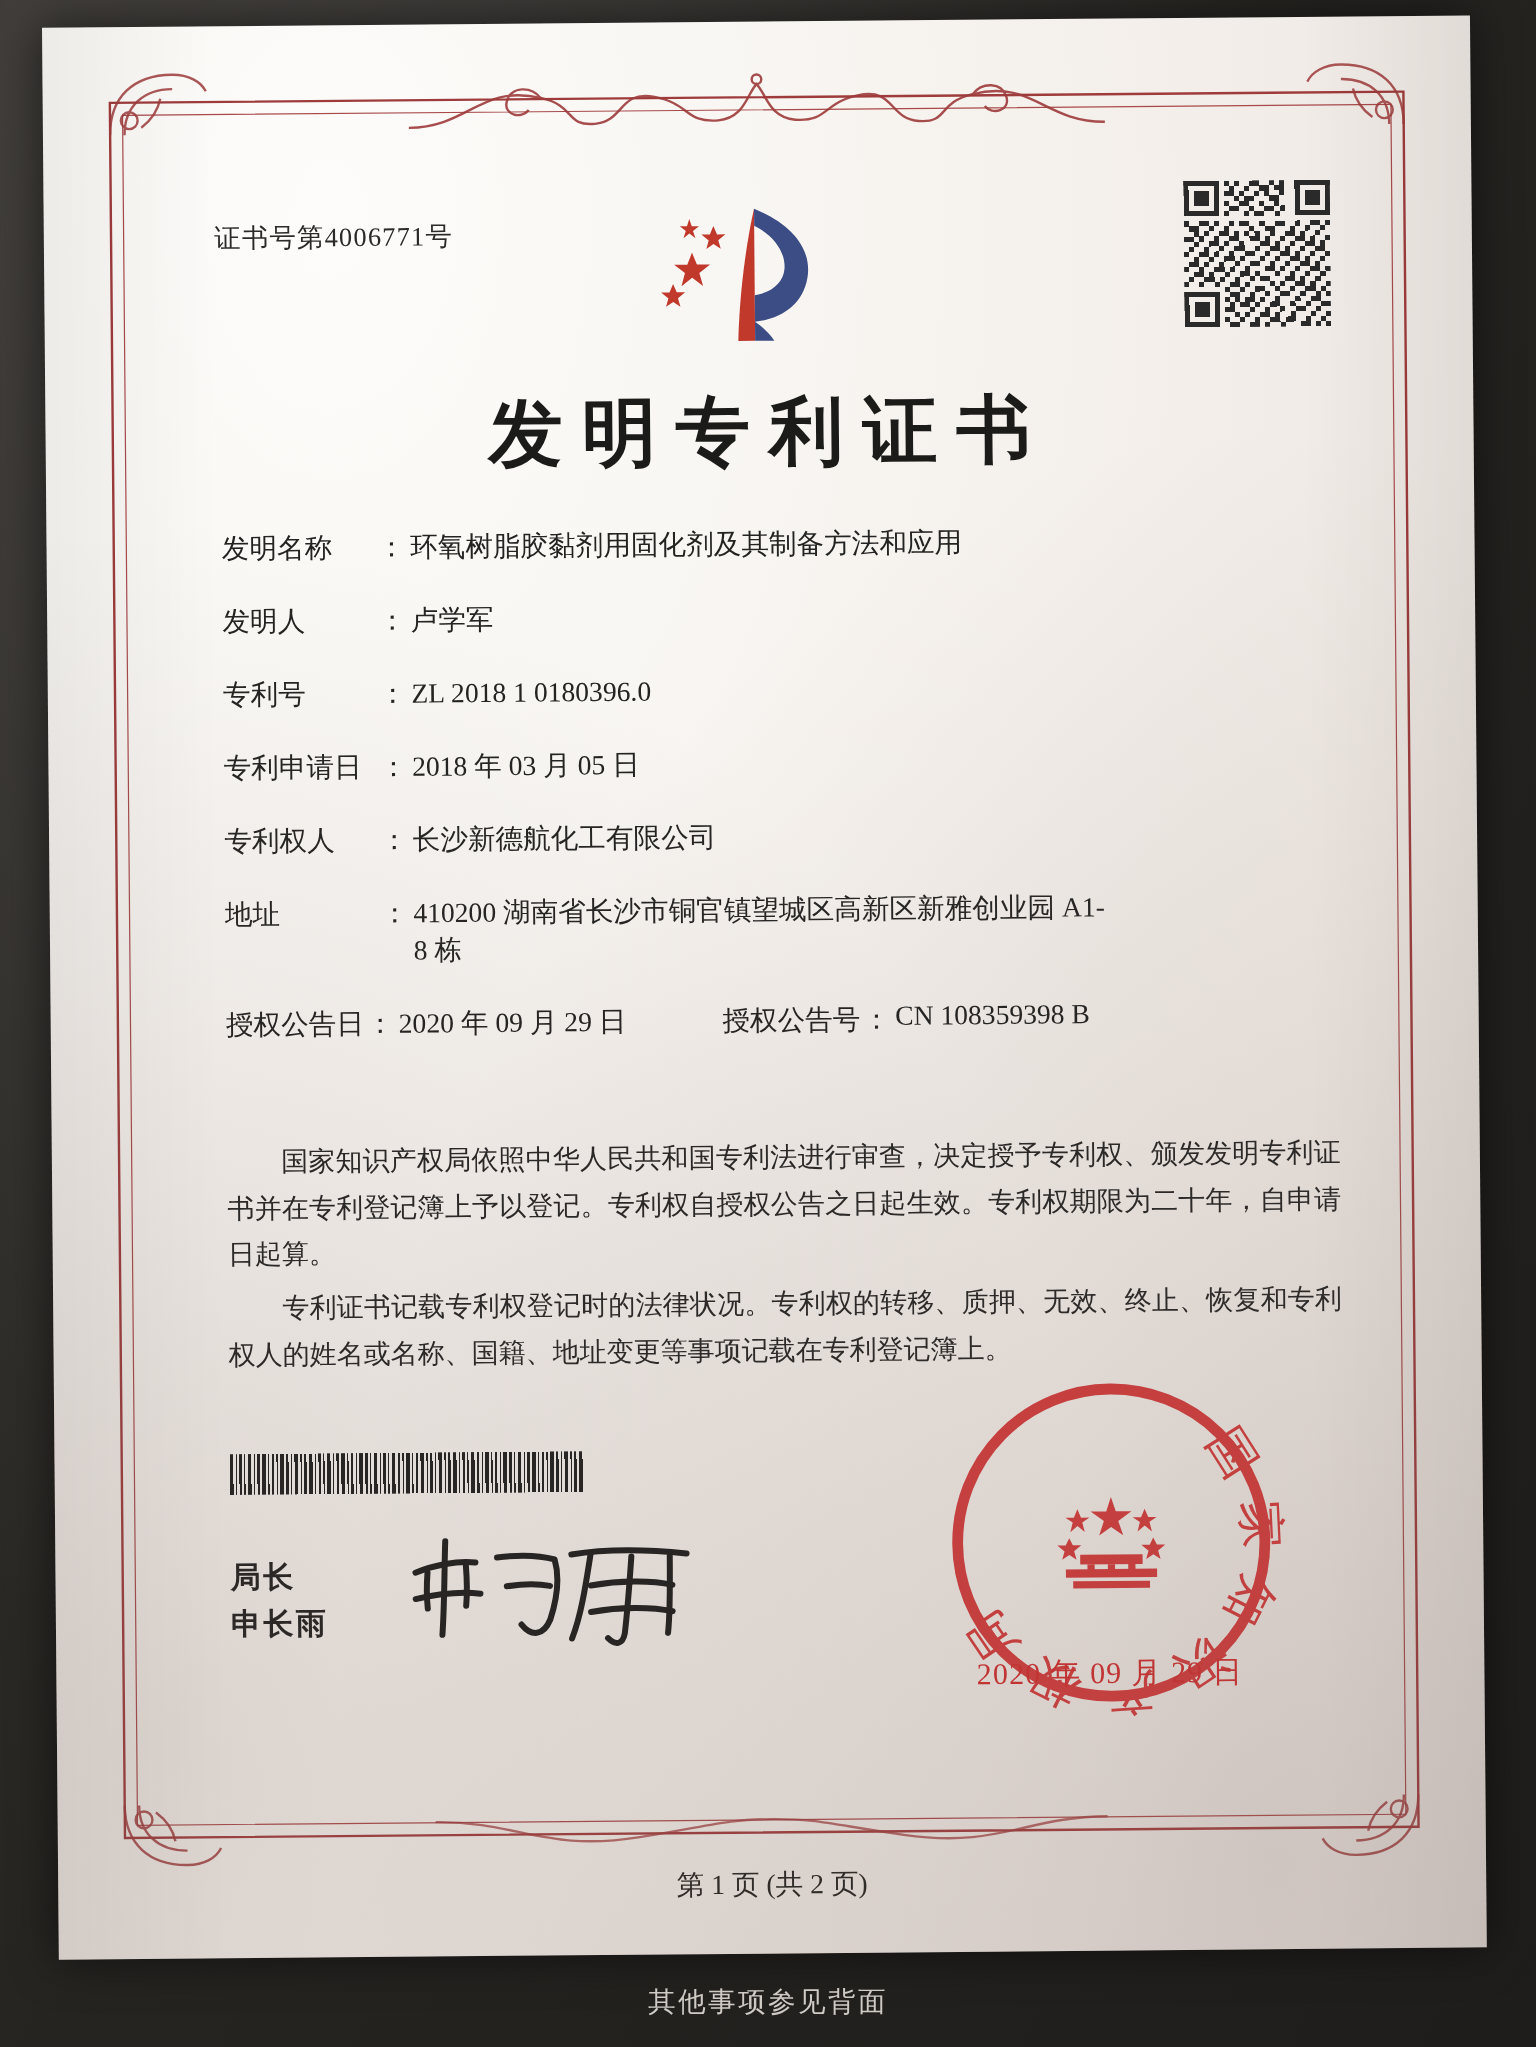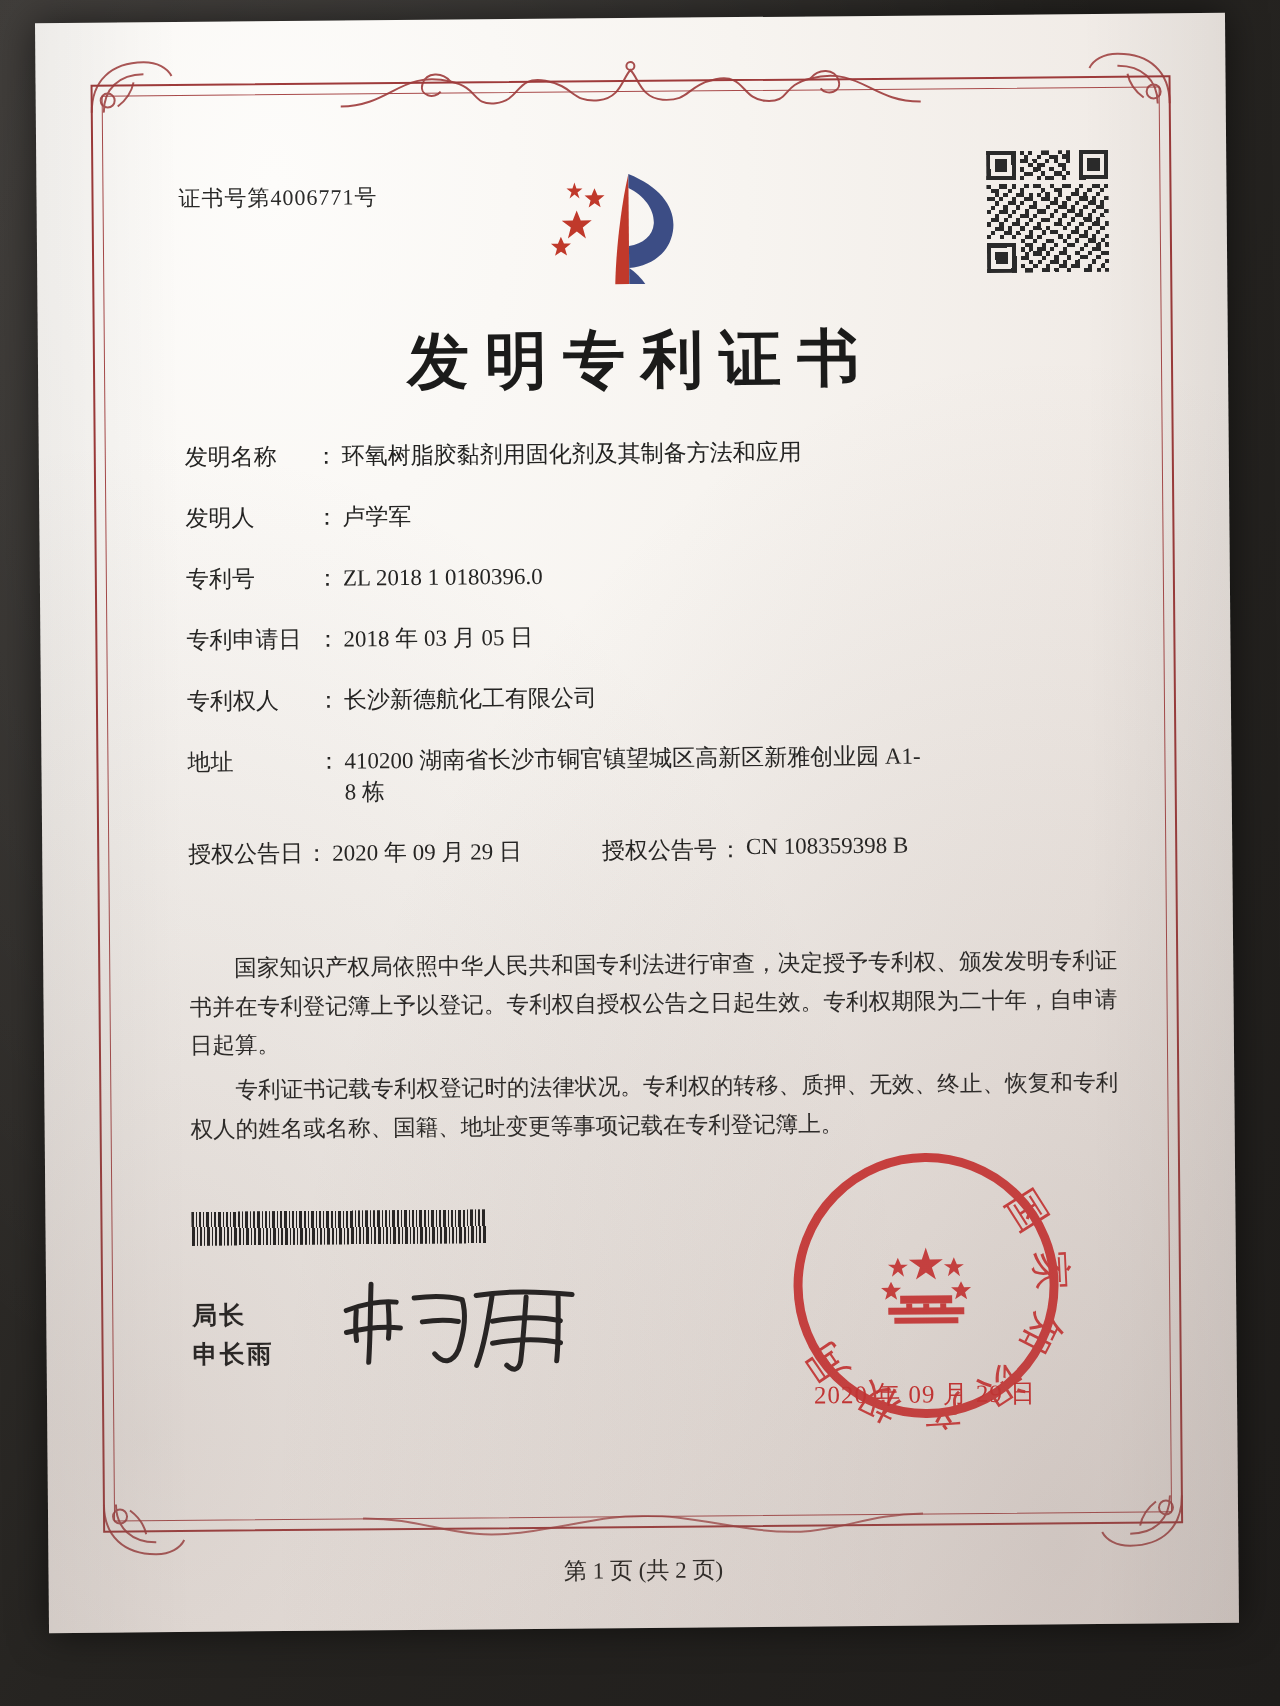--- a/index.html
+++ b/index.html
@@ -781,13 +781,14 @@
             <rect x="164" y="168" width="6" height="6"></rect>
           </g>
         </svg>
       </div>
       <div class="seal-date">2020 年 09 月 29 日</div>
 
       <div class="page-no">第 1 页 (共 2 页)</div>
     </div>
   </div>
 
+  <div class="footnote">其他事项参见背面</div>
 </div>
 
 </body></html>

